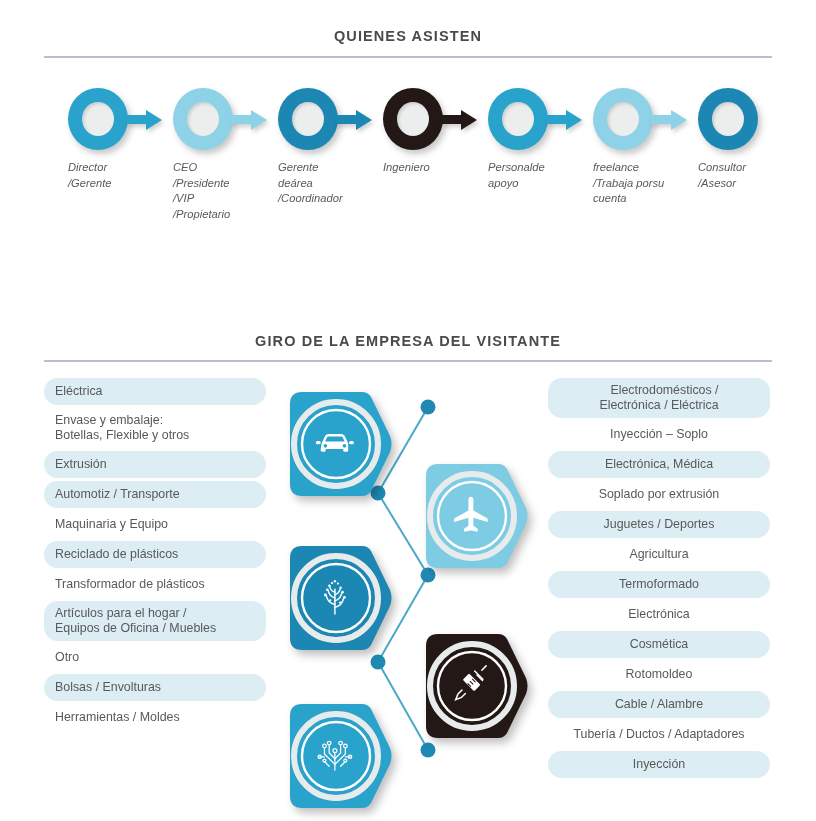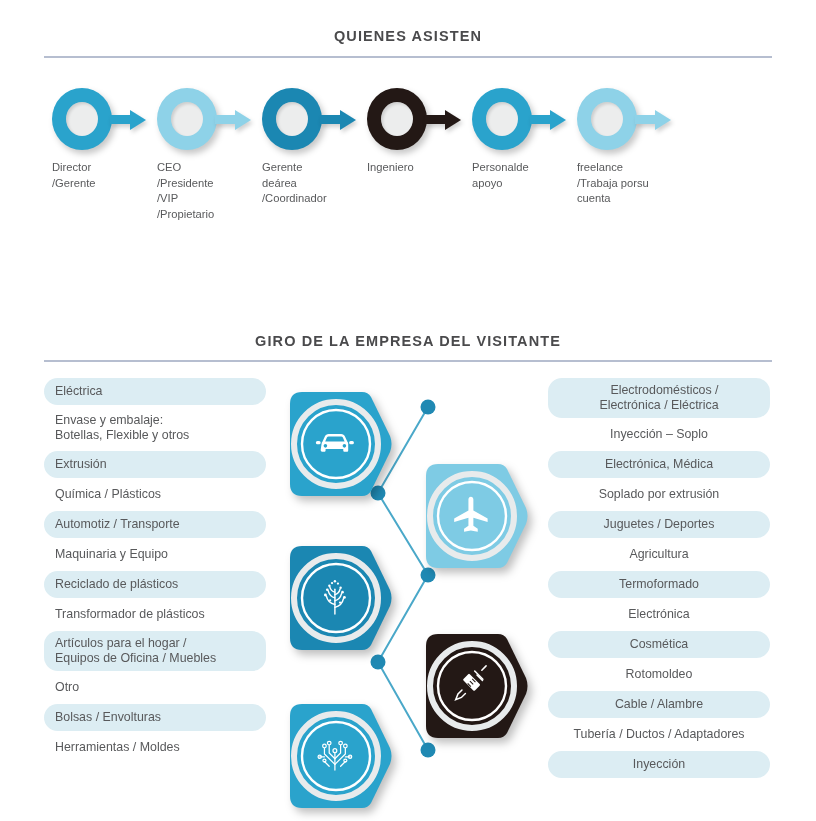--- a/index.html
+++ b/index.html
@@ -23,21 +23,21 @@
     color:#4a4a4c;
   }
   .divider{
     position:absolute;
     height:2px;
     background:#b6bed0;
     left:44px;width:728px;
   }
 
   
-  #chain{position:absolute;left:0;top:88px;width:792px;height:160px;}
+  #chain{position:absolute;left:16px;top:88px;width:792px;height:160px;font-style:italic;}
   .node{position:absolute;top:0;}
   .ring{
     position:relative;
     width:60px;height:62px;
     border-radius:50%;
     box-sizing:border-box;
     filter:drop-shadow(3px 4px 3px rgba(0,0,0,.22));
   }
   .ring::after{
     content:"";position:absolute;
@@ -121,20 +121,24 @@
         <div class="nlabel"><span>Ingeniero</span></div>
       </div>
       <div class="node" style="left: 472px;">
         <div class="ring" style="background: rgb(42, 163, 204);"></div>
         <div class="nlabel"><span>Personal</span><span>de apoyo</span></div>
       </div>
       <div class="node" style="left: 577px;">
         <div class="ring" style="background: rgb(142, 210, 232);"></div>
         <div class="nlabel"><span>freelance /</span><span>Trabaja por</span><span>su cuenta</span></div>
       </div>
+      <div class="node" style="left: 682px;">
+        <div class="ring" style="background: rgb(27, 135, 178);"></div>
+        <div class="nlabel"><span>Consultor /</span><span>Asesor</span></div>
+      </div>
       <div class="arrow" style="left: 110px; filter: drop-shadow(rgba(0, 0, 0, 0.18) 2px 3px 2px);">
         <div class="shaft" style="background: rgb(42, 163, 204);"></div>
         <div class="head" style="border-left: 16px solid rgb(42, 163, 204);"></div>
       </div>
       <div class="arrow" style="left: 215px; filter: drop-shadow(rgba(0, 0, 0, 0.18) 2px 3px 2px);">
         <div class="shaft" style="background: rgb(142, 210, 232);"></div>
         <div class="head" style="border-left: 16px solid rgb(142, 210, 232);"></div>
       </div>
       <div class="arrow" style="left: 320px; filter: drop-shadow(rgba(0, 0, 0, 0.18) 2px 3px 2px);">
         <div class="shaft" style="background: rgb(27, 135, 178);"></div>
@@ -166,25 +170,20 @@
         </div>
         <div class="pill">
           <div>
             <span>Envase y embalaje:</span>
             <span>Botellas, Flexible y otros</span>
           </div>
         </div>
         <div class="pill on">
           <div>
             <span>Extrusión</span>
-          </div>
-        </div>
-        <div class="pill">
-          <div>
-            <span>Química / Plásticos</span>
           </div>
         </div>
         <div class="pill on">
           <div>
             <span>Automotiz / Transporte</span>
           </div>
         </div>
         <div class="pill">
           <div>
             <span>Maquinaria y Equipo</span>

